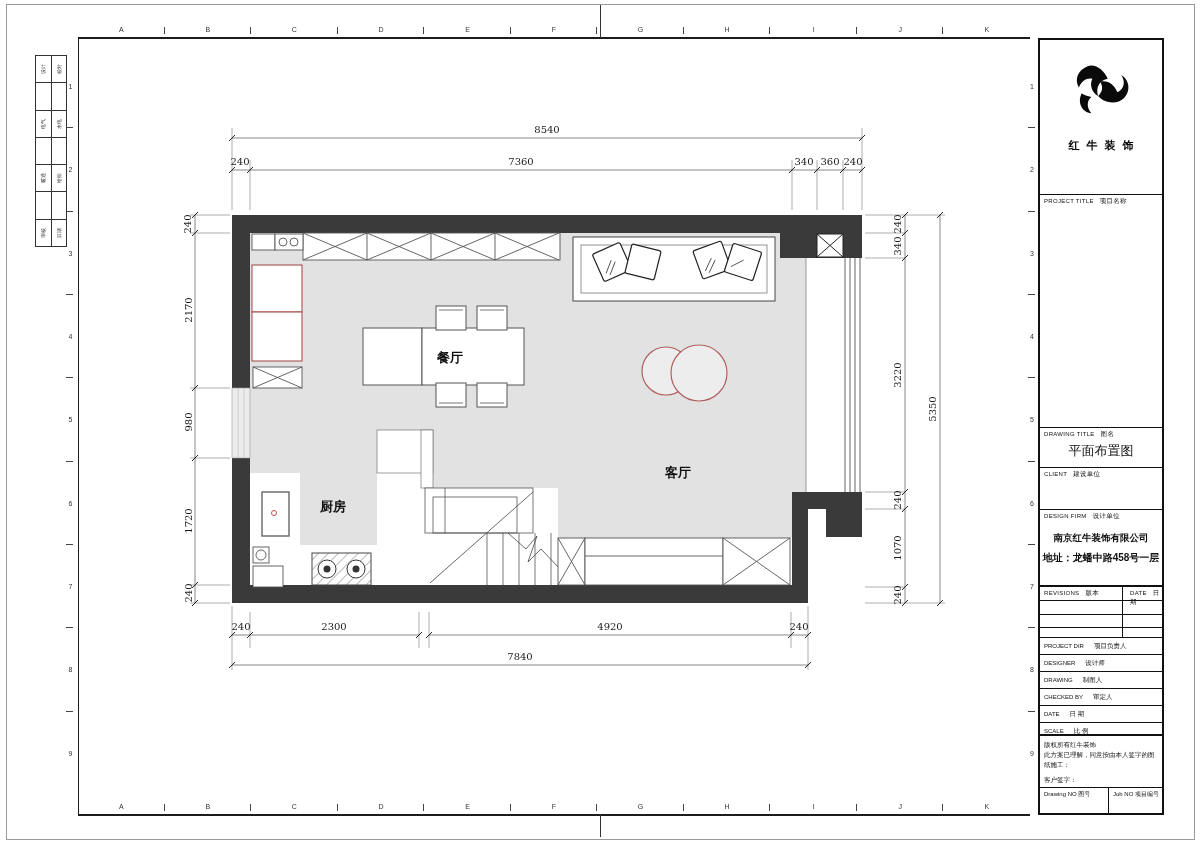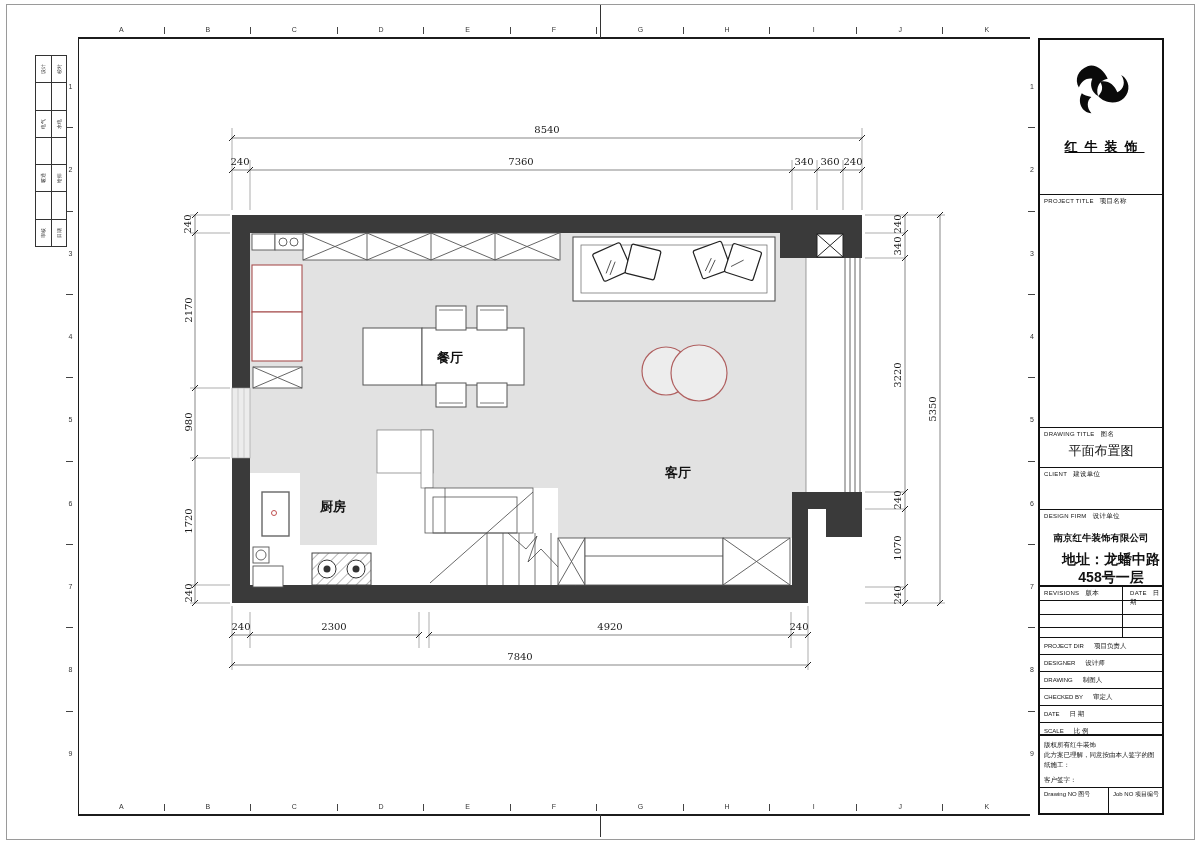--- a/index.html
+++ b/index.html
@@ -24,28 +24,28 @@
   #side-index .si-cell{flex:1;display:flex;align-items:center;justify-content:center;border-right:1px solid #333;overflow:hidden;}
   #side-index .si-cell:last-child{border-right:none;}
   #side-index .si-cell i{font-style:normal;font-size:5px;color:#333;transform:rotate(-90deg);white-space:nowrap;}
   
   #titleblock{left:1038px;top:38px;width:126px;height:777px;border:2px solid #111;box-sizing:border-box;background:#fff;}
   .tb-sec{position:absolute;left:0;width:100%;box-sizing:border-box;border-top:1px solid #111;}
   .tb-label{font-size:6px;letter-spacing:.3px;color:#111;padding:2px 0 0 4px;}
   .tb-label b{font-weight:normal;margin-left:6px;font-size:6.5px;}
   #tb-drawing-value{font-size:13px;color:#111;text-align:center;margin-top:3px;font-family:Liberation Serif, serif;}
   #tb-company{font-size:9.5px;font-weight:bold;text-align:center;margin-top:11px;color:#111;}
-  #tb-address{font-size:14px;font-weight:bold;text-align:center;margin-top:6px;color:#111;margin-left:20px;}
+  #tb-address{font-size:10px;font-weight:bold;text-align:center;margin-top:6px;color:#111;}
   .tb-row{height:16px;border-top:1px solid #111;font-size:6px;display:flex;align-items:center;padding-left:4px;color:#111;}
   .tb-row .cn{margin-left:10px;font-size:6.5px;}
   #tb-copyright{font-size:6.5px;line-height:10px;padding:4px 3px 0 4px;color:#111;}
   #tb-sign{margin-top:5px;}
   .tb-footcell{position:absolute;top:0;height:100%;box-sizing:border-box;font-size:6px;padding:2px 0 0 4px;color:#111;}
-  #logo-text{width:100%;text-align:center;font-family:"Liberation Serif",serif;font-size:13px;font-weight:600;
-             letter-spacing:7px;color:#0a0a0a;margin-top:2px;text-indent:7px;text-decoration:underline;}
+  #logo-text{width:100%;text-align:center;font-family:"Liberation Serif",serif;font-size:11px;font-weight:600;
+             letter-spacing:7px;color:#0a0a0a;margin-top:2px;text-indent:7px;}
   .fold{background:#333;}
 </style>
 </head>
 <body>
 
 <div id="sheet">
 
   <div class="abs" id="page-border"></div>
 
   <div class="abs frame-line" style="left:78px;top:37px;width:952px;height:2px;"></div>

